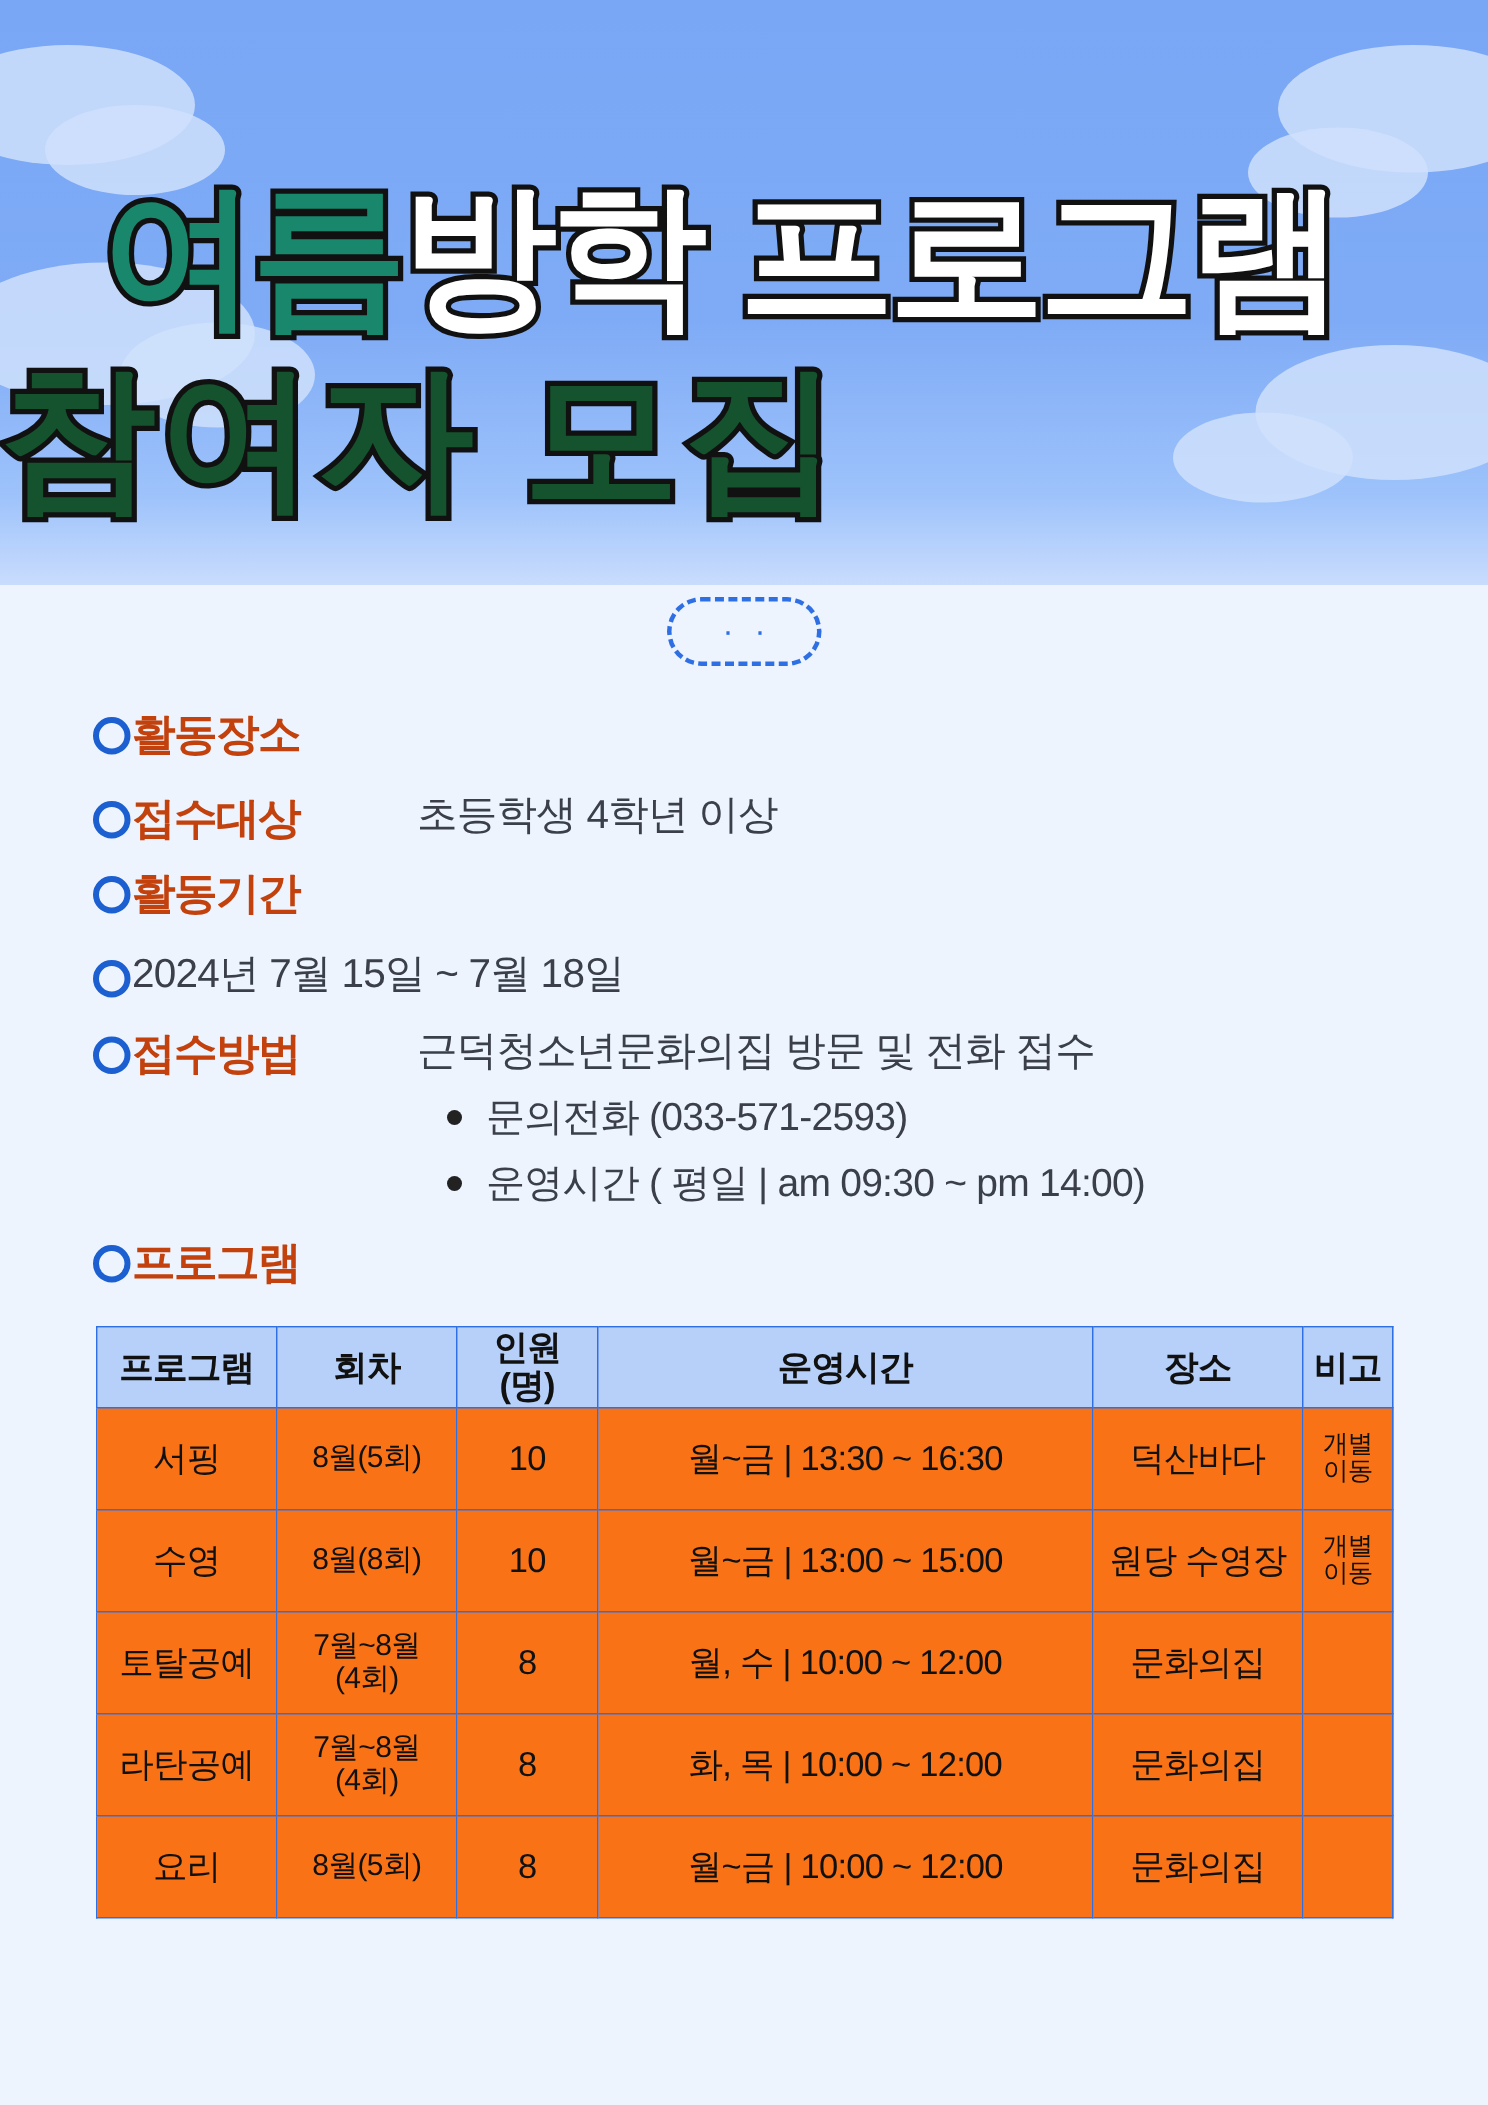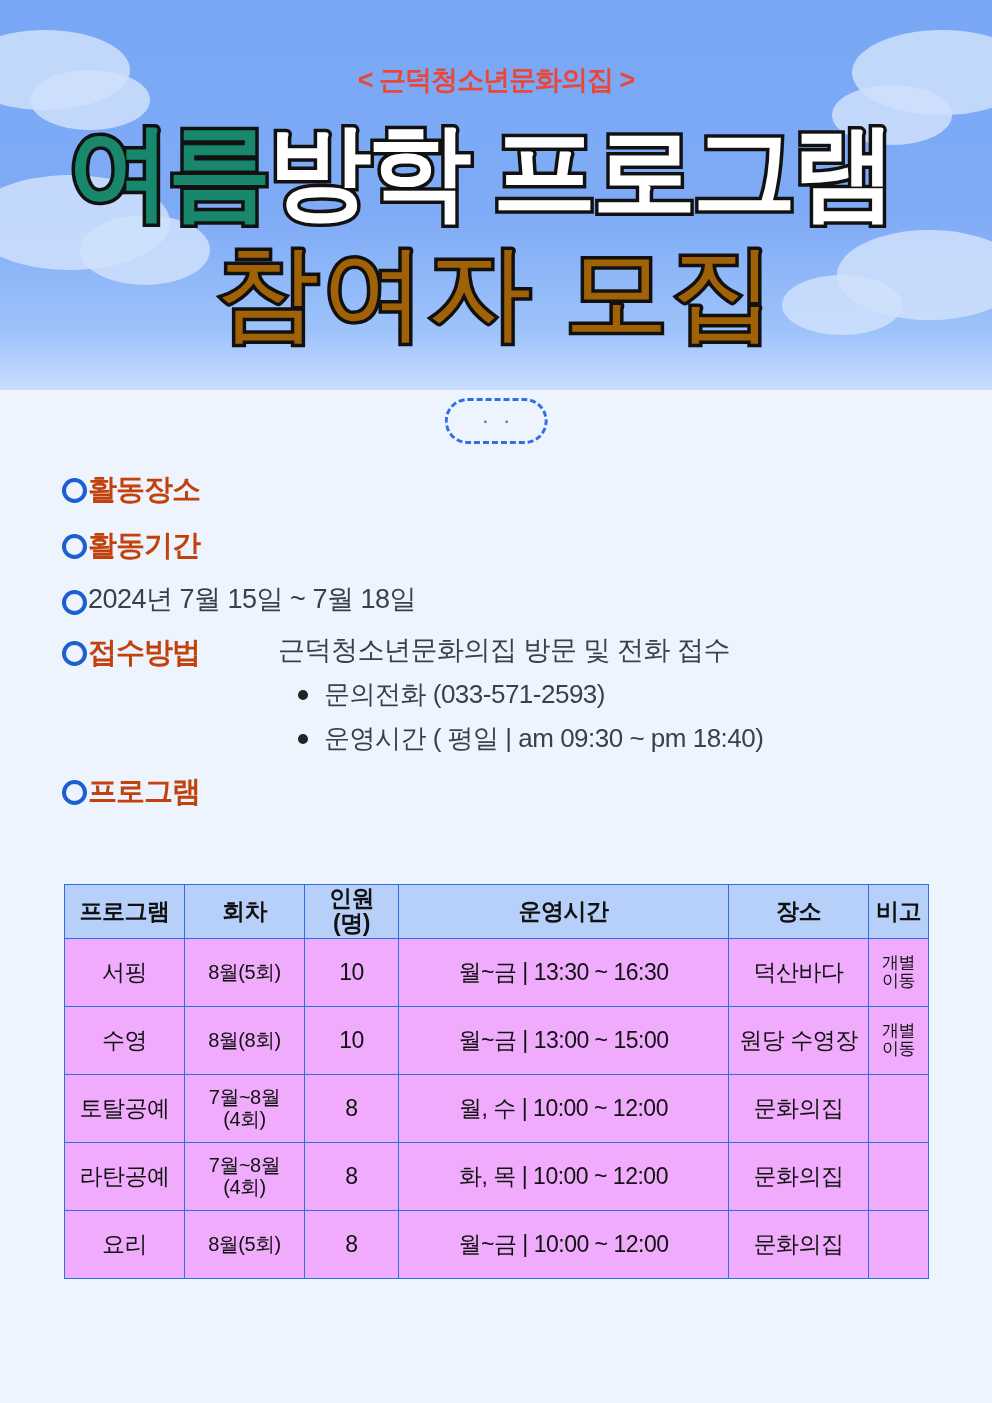--- a/index.html
+++ b/index.html
@@ -69,27 +69,26 @@
   }
   .title-1 .seg-white {
     color: #ffffff;
     -webkit-text-stroke: 7px #111111;
     paint-order: stroke fill;
   }
   .title-2 {
     position: absolute;
     left: 0; top: 236px;
     width: 992px;
-    text-align: center;
     font-size: 104px;
-    font-weight: normal;
+    font-weight: bold;
     letter-spacing: 2px;
     line-height: 1.08;
     z-index: 4;
-    color: #a16207;
+    color: #14532d;
     -webkit-text-stroke: 7px #111111;
     paint-order: stroke fill;
     white-space: nowrap;
   }
 
   
   .badge {
     position: absolute;
     left: 50%;
     transform: translateX(-50%);
@@ -192,21 +191,21 @@
     letter-spacing: -0.5px;
   }
   thead th {
     background: #b6d0f9;
     font-size: 23px;
     font-weight: bold;
     height: 52px;
     line-height: 1.1;
   }
   tbody td {
-    background: #f0abfc;
+    background: #f97316;
     font-size: 23px;
     height: 68px;
   }
   td.small { font-size: 20px; line-height: 1.1; }
   td.tiny  { font-size: 17px; line-height: 1.05; }
   col.c1 { width: 120px; }
   col.c2 { width: 120px; }
   col.c3 { width: 94px; }
   col.c4 { width: 330px; }
   col.c5 { width: 140px; }
@@ -221,38 +220,42 @@
     <div class="cloud c1"></div>
     <div class="cloud c2"></div>
     <div class="cloud c3"></div>
     <div class="cloud c4"></div>
     <div class="cloud c5"></div>
     <div class="cloud c6"></div>
     <div class="cloud c7"></div>
     <div class="cloud c8"></div>
   </div>
 
-  <div class="venue">&lt; 근덕청소년문화의집 &gt;</div>
 
   <div class="title-1"><span class="seg-green">여름</span><span class="seg-white">방학 프로그램</span></div>
 
   <div class="title-2">참여자 모집</div>
 
   <div class="badge">
     <span class="dot-s">·</span>
     <span class="dot-s">·</span>
   </div>
 
   <div class="info">
 
     <div class="info-row">
       <span class="bullet"></span>
       <span class="info-label">활동장소</span>
     </div>
 
+    <div class="info-row tight">
+      <span class="bullet"></span>
+      <span class="info-label">접수대상</span>
+      <span class="info-value">초등학생 4학년 이상</span>
+    </div>
 
     <div class="info-row">
       <span class="bullet"></span>
       <span class="info-label">활동기간</span>
     </div>
 
     <div class="info-row">
       <span class="bullet"></span>
       <span class="info-value">2024년  7월  15일 ~ 7월  18일</span>
     </div>
@@ -261,21 +264,21 @@
       <span class="bullet"></span>
       <span class="info-label">접수방법</span>
       <span class="info-value">
         <span>근덕청소년문화의집  방문  및 전화 접수</span>
         <span class="sub-line">
           <span class="sdot"></span>
           <span>문의전화 (033-571-2593)</span>
         </span>
         <span class="sub-line">
           <span class="sdot"></span>
-          <span>운영시간 ( 평일 | am 09:30 ~ pm 18:40)</span>
+          <span>운영시간 ( 평일 | am 09:30 ~ pm 14:00)</span>
         </span>
       </span>
     </div>
 
     <div class="info-row prog-head">
       <span class="bullet"></span>
       <span class="info-label">프로그램</span>
     </div>
   </div>
 

